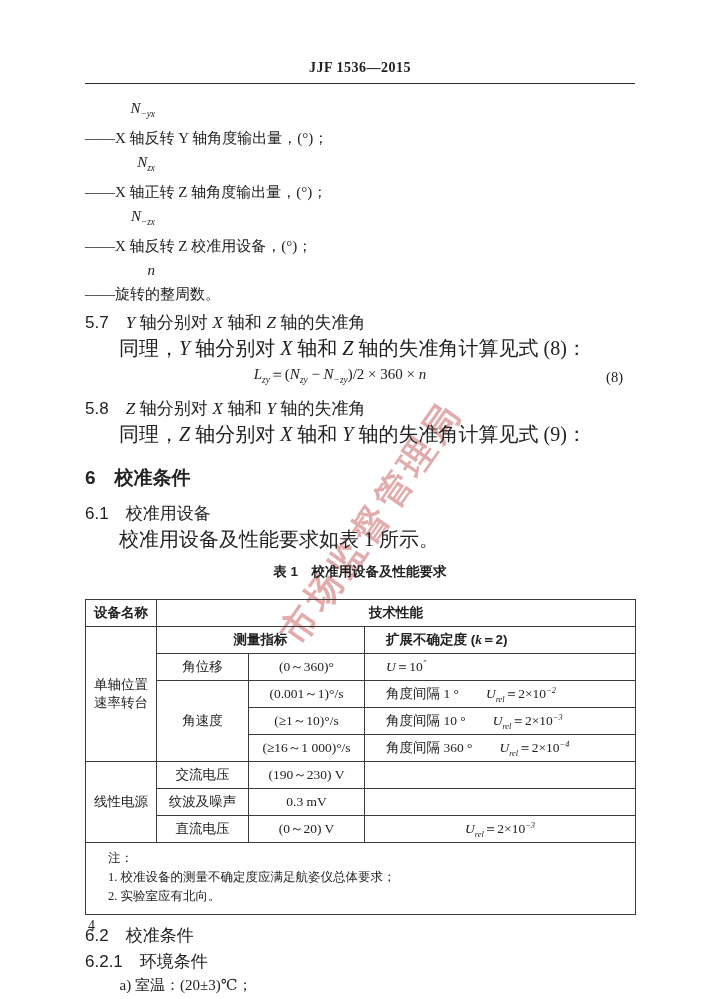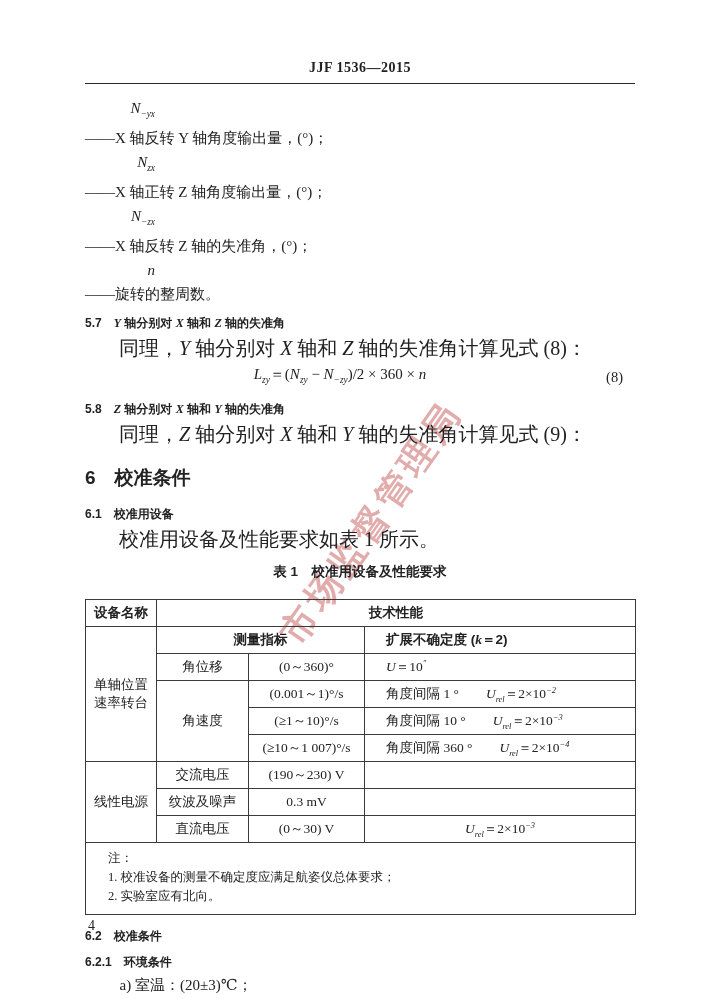--- a/index.html
+++ b/index.html
@@ -13,21 +13,21 @@
   .doc-header { text-align:center; font-weight:bold; font-size:14px;
     font-family:"Liberation Serif",serif; letter-spacing:.5px; }
   .header-rule { border:none; border-top:1.6px solid #2a2a2a; margin-top:7px; }
 
   .definitions { margin-top:12px; font-size:15px; }
   .def-row { display:flex; line-height:24px;flex-direction:column; }
   .def-symbol { width:70px; text-align:right; font-family:"Liberation Serif",serif; }
   .def-text { white-space:pre; }
 
   .h-clause { font-family:"Liberation Sans","DejaVu Sans",sans-serif;
-    font-weight:bold; font-size:12px; line-height:22px; margin-top:6px; }
+    font-weight:normal; font-size:17px; line-height:22px; margin-top:6px; }
   .h-chapter { font-family:"Liberation Sans","DejaVu Sans",sans-serif;
     font-weight:bold; font-size:19px; line-height:24px; margin-top:20px; }
   .para { font-size:20px; line-height:23px; text-indent:1.7em; margin-top:3px; }
 
   .eq-block { display:flex; align-items:center; margin:3px 0 3px 0; }
   .eq-lines { flex:1; text-align:center; }
   .eq { font-size:15px; line-height:23px; font-family:"Liberation Serif",serif; }
   .eq sub, .eq sup, .fseg sub, .fseg sup { font-size:0.62em; font-style:italic; }
   .eq-num { width:40px; text-align:right; font-size:14.5px; padding-right:12px; }
 
@@ -71,21 +71,21 @@
       <div class="def-row">
         <span class="def-symbol fseg"><i>N</i><sub>−yx</sub></span>
         <span class="def-text">——X 轴反转 Y 轴角度输出量，(°)；</span>
       </div>
       <div class="def-row">
         <span class="def-symbol fseg"><i>N</i><sub>zx</sub></span>
         <span class="def-text">——X 轴正转 Z 轴角度输出量，(°)；</span>
       </div>
       <div class="def-row">
         <span class="def-symbol fseg"><i>N</i><sub>−zx</sub></span>
-        <span class="def-text">——X 轴反转 Z 轴的失准角，(°)；</span>
+        <span class="def-text">——X 轴反转 Z 校准用设备，(°)；</span>
       </div>
       <div class="def-row">
         <span class="def-symbol fseg"><i>n</i></span>
         <span class="def-text">——旋转的整周数。</span>
       </div>
     </div>
 
     <div class="h-clause fseg">5.7　<i>Y</i> 轴分别对 <i>X</i> 轴和 <i>Z</i> 轴的失准角</div>
     <div class="para fseg">同理，<i>Y</i> 轴分别对 <i>X</i> 轴和 <i>Z</i> 轴的失准角计算见式 (8)：</div>
     <div class="eq-block">
@@ -133,37 +133,37 @@
       <tr>
         <td rowspan="3">角速度</td>
         <td>(0.001～1)°/s</td>
         <td class="left fseg">角度间隔 1 °　　<i>U</i><sub>rel</sub>＝2×10<sup>−2</sup></td>
       </tr>
       <tr>
         <td>(≥1～10)°/s</td>
         <td class="left fseg">角度间隔 10 °　　<i>U</i><sub>rel</sub>＝2×10<sup>−3</sup></td>
       </tr>
       <tr>
-        <td>(≥10～1 007)°/s</td>
+        <td>(≥16～1 000)°/s</td>
         <td class="left fseg">角度间隔 360 °　　<i>U</i><sub>rel</sub>＝2×10<sup>−4</sup></td>
       </tr>
       <tr>
         <td rowspan="3">线性电源</td>
         <td>交流电压</td>
         <td>(190～230) V</td>
         <td></td>
       </tr>
       <tr>
         <td>纹波及噪声</td>
         <td>0.3 mV</td>
         <td></td>
       </tr>
       <tr>
         <td>直流电压</td>
-        <td>(0～30) V</td>
+        <td>(0～20) V</td>
         <td class="fseg"><i>U</i><sub>rel</sub>＝2×10<sup>−3</sup></td>
       </tr>
       <tr>
         <td class="notes-cell" colspan="4">
           <div class="note-line">注：</div>
           <div class="note-line">1. 校准设备的测量不确定度应满足航姿仪总体要求；</div>
           <div class="note-line">2. 实验室应有北向。</div>
         </td>
       </tr>
     </tbody>

